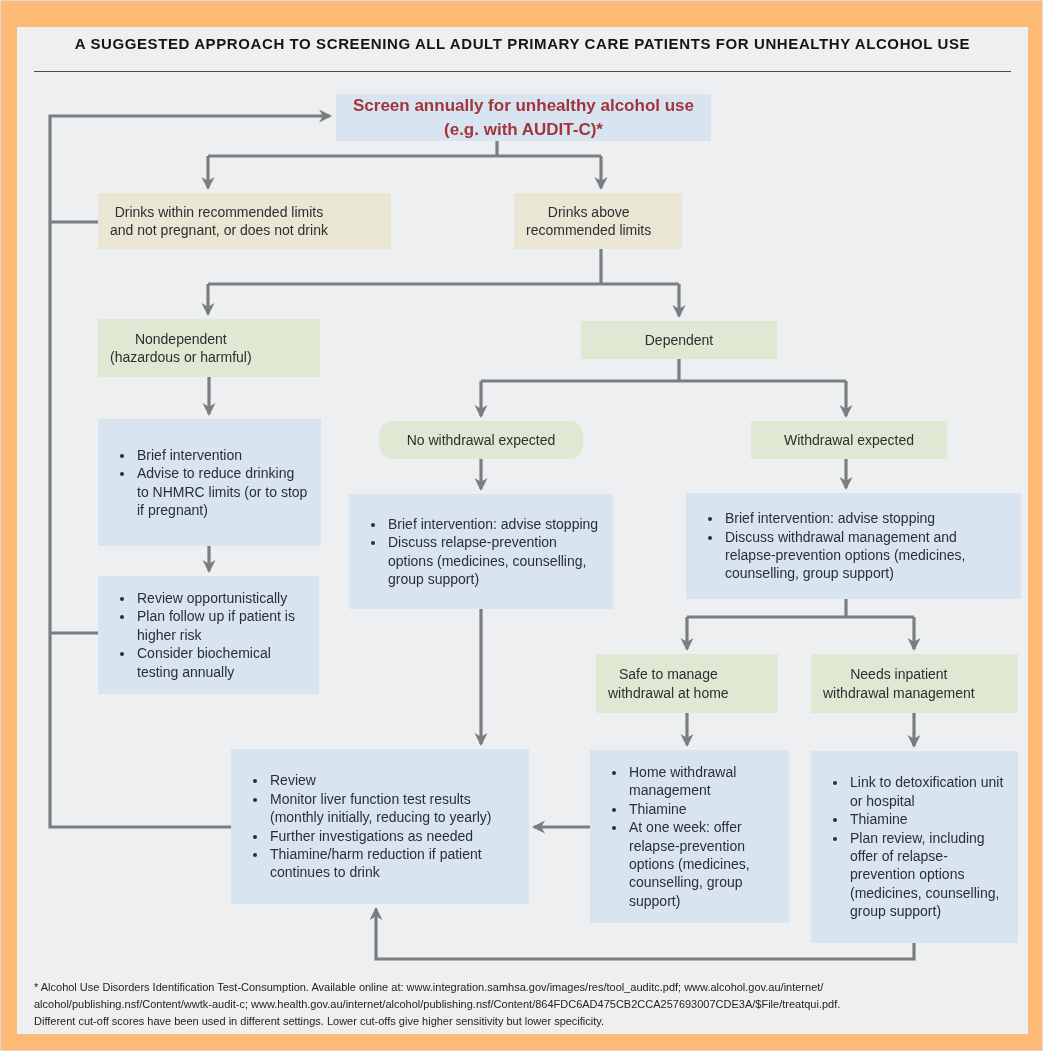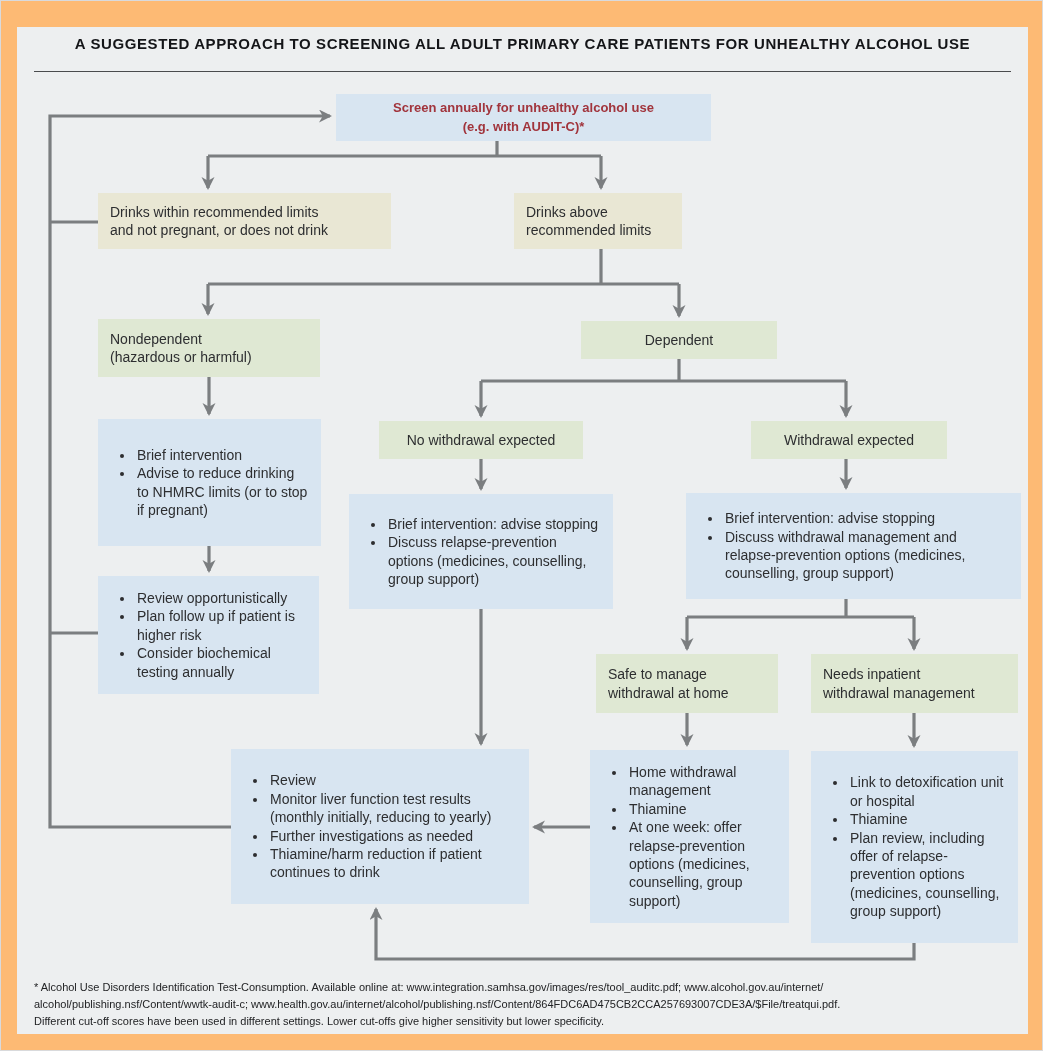--- a/index.html
+++ b/index.html
@@ -30,23 +30,23 @@
   .box {
     position:absolute; box-sizing:border-box;
     font-size:14px; line-height:1.32; color:#2d2e30;
     display:flex; align-items:center;
     padding:8px 12px;
   }
   .blue  { background:var(--blue,#d8e5f1); }
   .beige { background:var(--beige,#e9e7d4); }
   .green { background:var(--green,#dfe8d3); }
   .center { justify-content:center; text-align:center; }
-  .prelines { white-space:pre-line; }
+  .prelines { white-space:pre-line;text-align:center; }
   .screen-text {
-    font-weight:bold; font-size:13px; line-height:1.4;
+    font-weight:bold; font-size:17px; line-height:1.4;
     color:var(--accent_red,#a1343c); white-space:pre-line;
   }
   ul.bullets { margin:1px; padding:0 0 0 24px; list-style:disc; }
   ul.bullets li { margin:0; padding-left:2px; }
   .footnote {
     position:absolute; left:33px; top:978px; width:1000px;
     font-size:11px; line-height:1.55; color:#222325;
   }
 </style>
 </head>
@@ -117,21 +117,21 @@
 
   <div class="box green center" style="left:580px; top:320px; width:196px; height:38px;">Dependent</div>
 
   <div class="box blue" style="left:97px; top:418px; width:223px; height:127px;">
     <ul class="bullets">
       <li>Brief intervention</li>
       <li>Advise to reduce drinking to NHMRC limits (or to stop if pregnant)</li>
     </ul>
   </div>
 
-  <div class="box green center" style="left:378px; top:420px; width:204px; height:38px;">No withdrawal expected</div>
+  <div class="box green center" style="left:378px; top:420px; width:204px; height:38px;border-radius:14px;">No withdrawal expected</div>
 
   <div class="box green center" style="left:750px; top:420px; width:196px; height:38px;">Withdrawal expected</div>
 
   <div class="box blue" style="left:348px; top:493px; width:264px; height:115px;">
     <ul class="bullets">
       <li>Brief intervention: advise stopping</li>
       <li>Discuss relapse-prevention options (medicines, counselling, group support)</li>
     </ul>
   </div>
 

